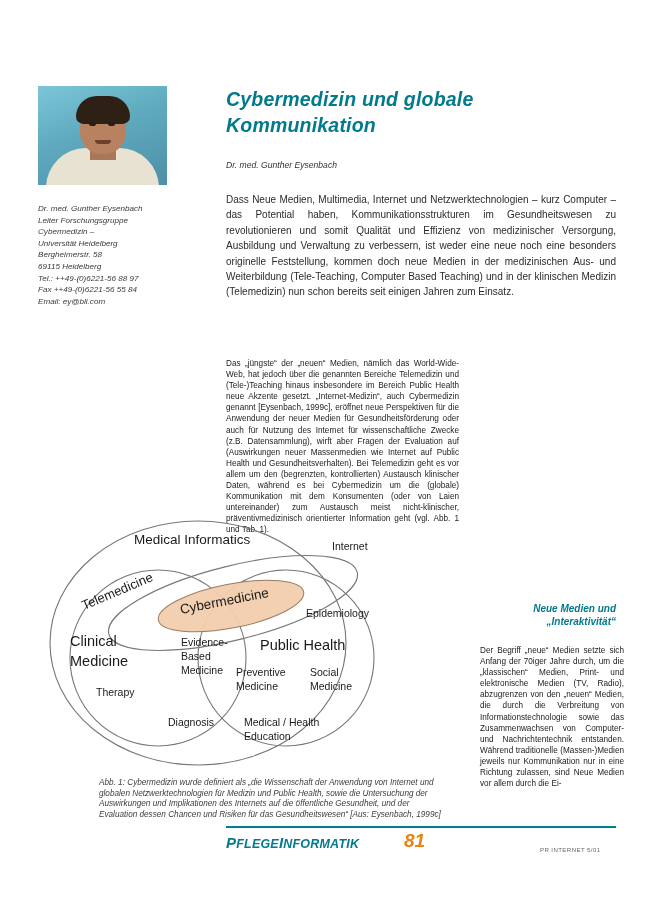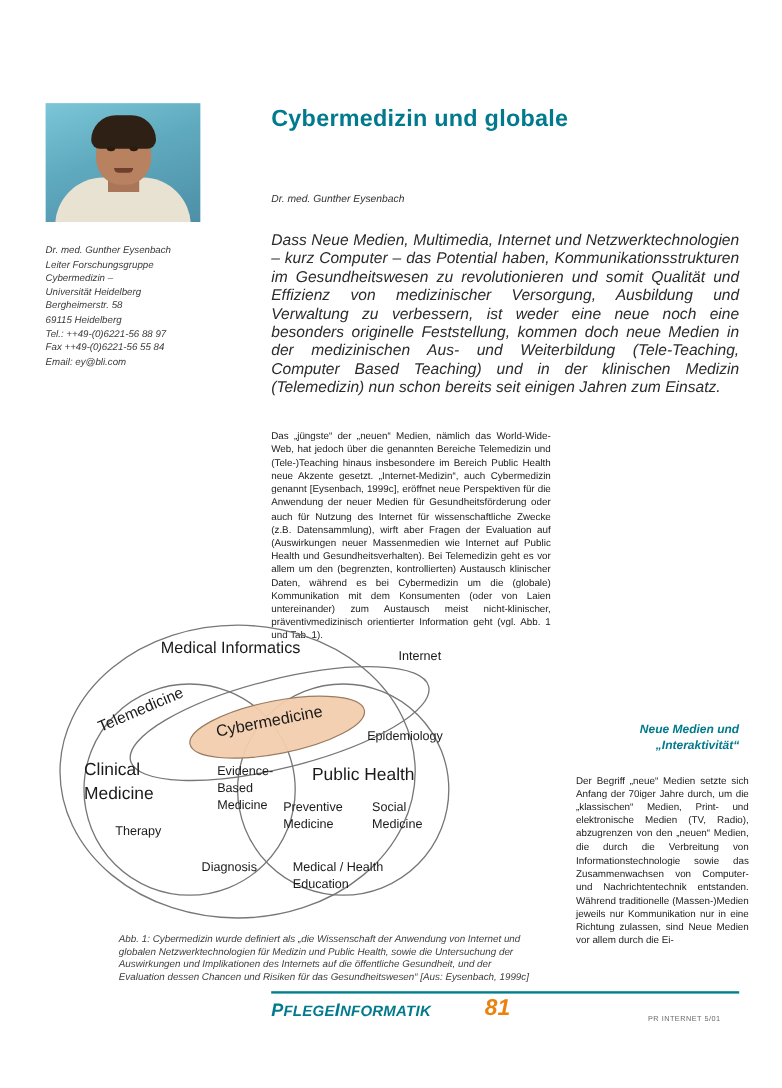--- a/index.html
+++ b/index.html
@@ -114,40 +114,40 @@
   
   .title {
     position: absolute;
     left: 226px;
     top: 86px;
     width: 390px;
     font-family: "Liberation Sans", sans-serif;
     font-size: 19.5px;
     line-height: 26px;
     font-weight: bold;
+    font-style: italic;
     color: #007a8c;
     letter-spacing: 0.2px;
   }
   .byline {
     position: absolute;
     left: 226px;
     top: 160px;
     font-size: 8.6px;
     color: #333;
     font-style: italic;
   }
   .lead {
     position: absolute;
     left: 226px;
     top: 192px;
     width: 390px;
-    font-size: 13px;
+    font-size: 10px;
     line-height: 15.4px;
     color: #2b2b2b;
-    font-style: italic;
     text-align: justify;
   }
   .body-col-1 {
     position: absolute;
     left: 226px;
     top: 358px;
     width: 233px;
     font-size: 8.2px;
     line-height: 11.1px;
     color: #222;
@@ -251,20 +251,21 @@
     <div>Universität Heidelberg</div>
     <div>Bergheimerstr. 58</div>
     <div>69115 Heidelberg</div>
     <div>Tel.: ++49-(0)6221-56 88 97</div>
     <div>Fax ++49-(0)6221-56 55 84</div>
     <div>Email: ey@bli.com</div>
   </div>
 
   <div class="title">
     <div>Cybermedizin und globale</div>
+    <div>Kommunikation</div>
   </div>
 
   <div class="byline">Dr. med. Gunther Eysenbach</div>
 
   <div class="lead">Dass Neue Medien, Multimedia, Internet und Netzwerktechnologien – kurz Computer – das Potential haben, Kommunikationsstrukturen im Gesundheitswesen zu revolutionieren und somit Qualität und Effizienz von medizinischer Versorgung, Ausbildung und Verwaltung zu verbessern, ist weder eine neue noch eine besonders originelle Feststellung, kommen doch neue Medien in der medizinischen Aus- und Weiterbildung (Tele-Teaching, Computer Based Teaching) und in der klinischen Medizin (Telemedizin) nun schon bereits seit einigen Jahren zum Einsatz.</div>
 
   <div class="body-col-1">Das „jüngste“ der „neuen“ Medien, nämlich das World-Wide-Web, hat jedoch über die genannten Bereiche Telemedizin und (Tele-)Teaching hinaus insbesondere im Bereich Public Health neue Akzente gesetzt. „Internet-Medizin“, auch Cybermedizin genannt [Eysenbach, 1999c], eröffnet neue Perspektiven für die Anwendung der neuer Medien für Gesundheitsförderung oder auch für Nutzung des Internet für wissenschaftliche Zwecke (z.B. Datensammlung), wirft aber Fragen der Evaluation auf (Auswirkungen neuer Massenmedien wie Internet auf Public Health und Gesundheitsverhalten). Bei Telemedizin geht es vor allem um den (begrenzten, kontrollierten) Austausch klinischer Daten, während es bei Cybermedizin um die (globale) Kommunikation mit dem Konsumenten (oder von Laien untereinander) zum Austausch meist nicht-klinischer, präventivmedizinisch orientierter Information geht (vgl. Abb. 1 und Tab. 1).</div>
 
   <div class="sub-head">
     <div>Neue Medien und</div>

